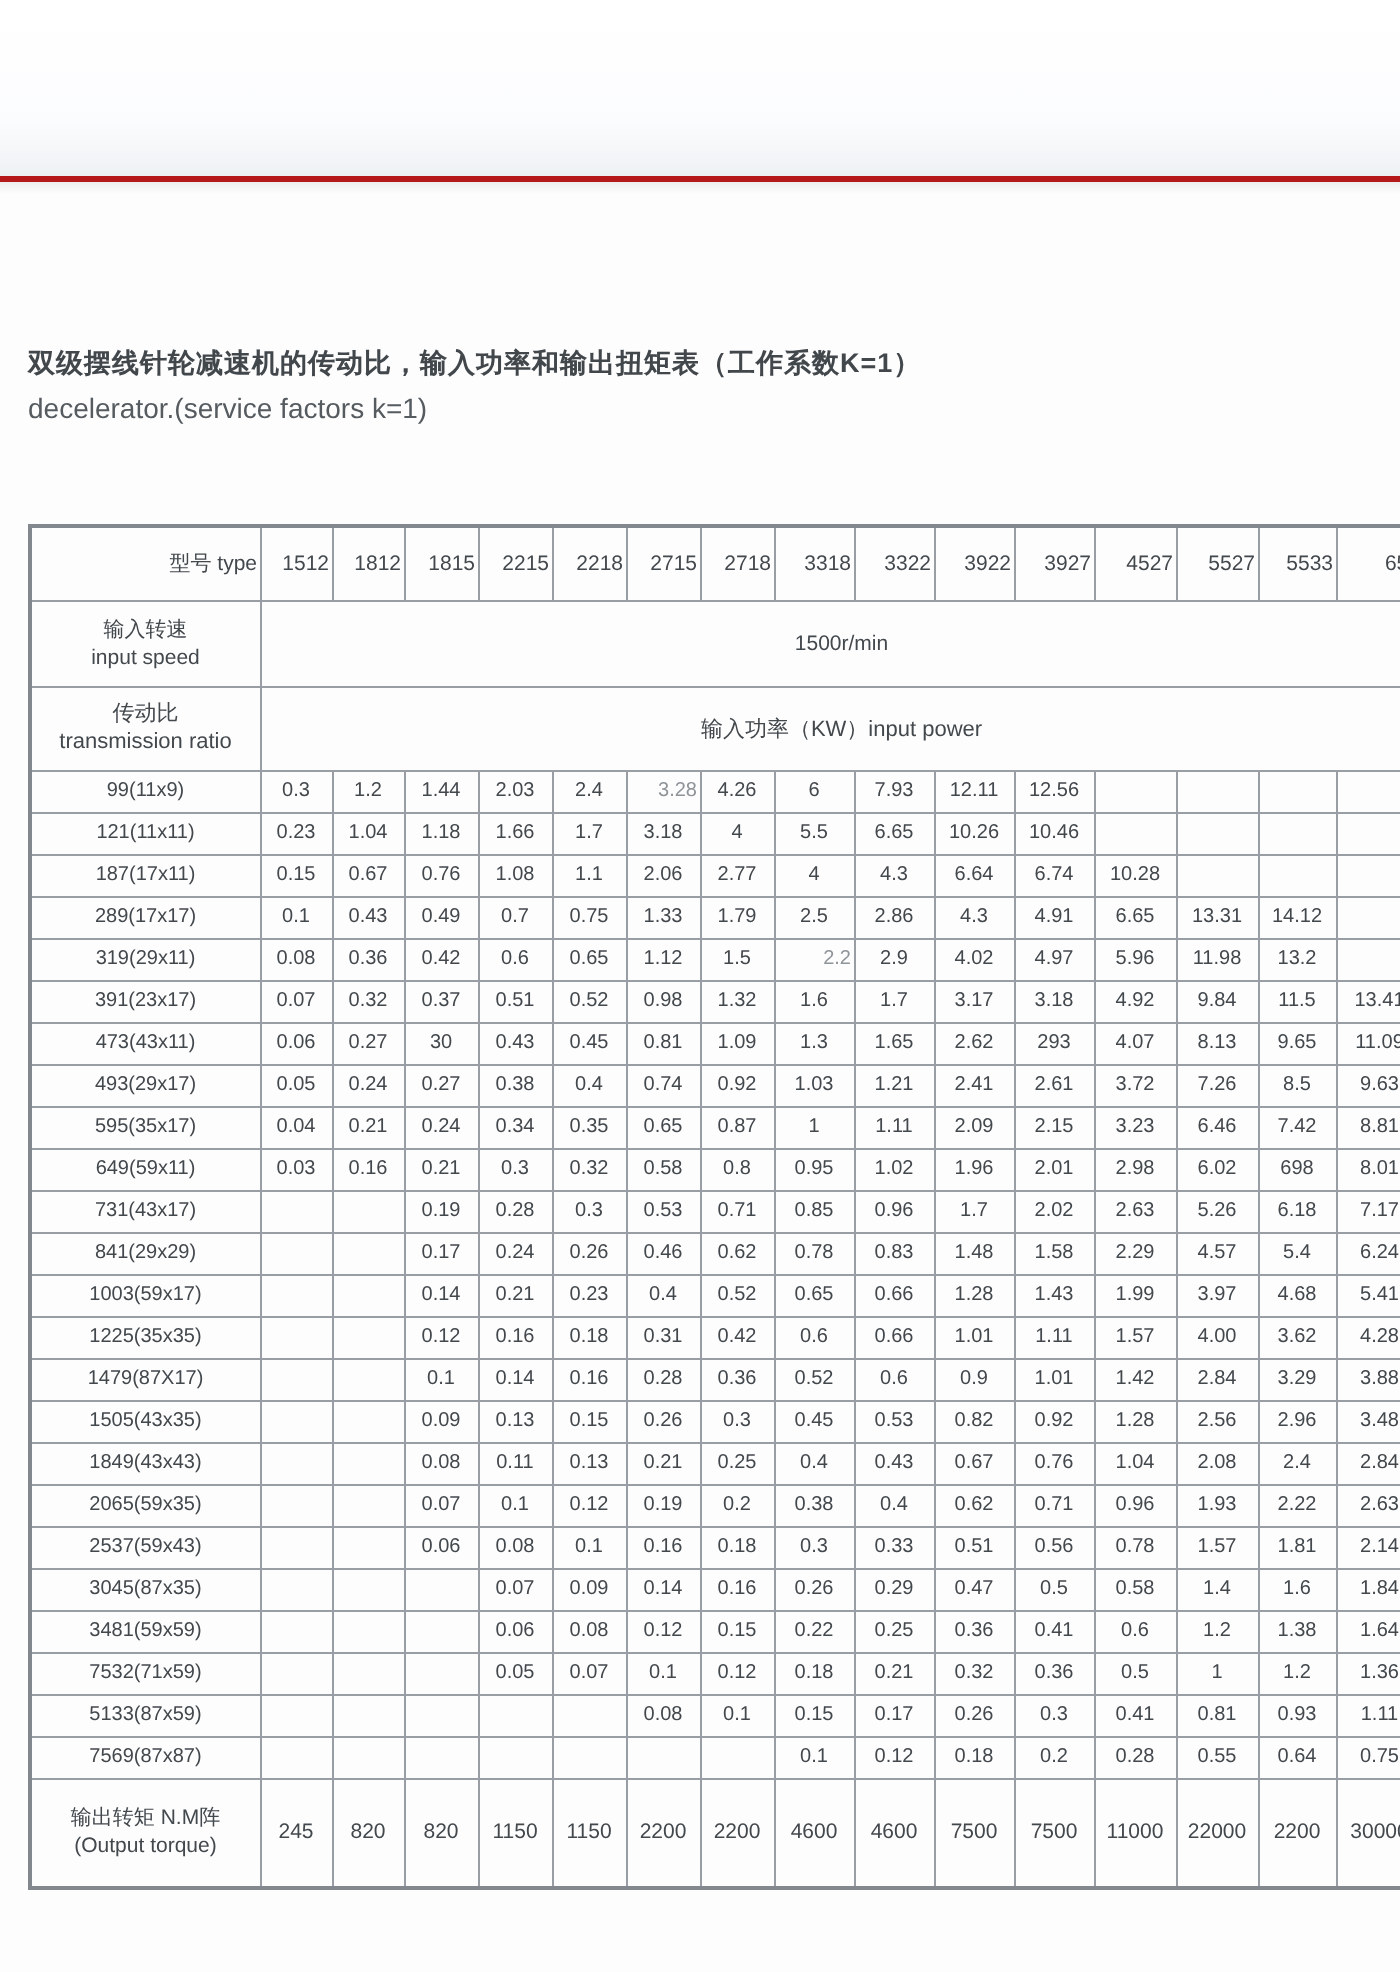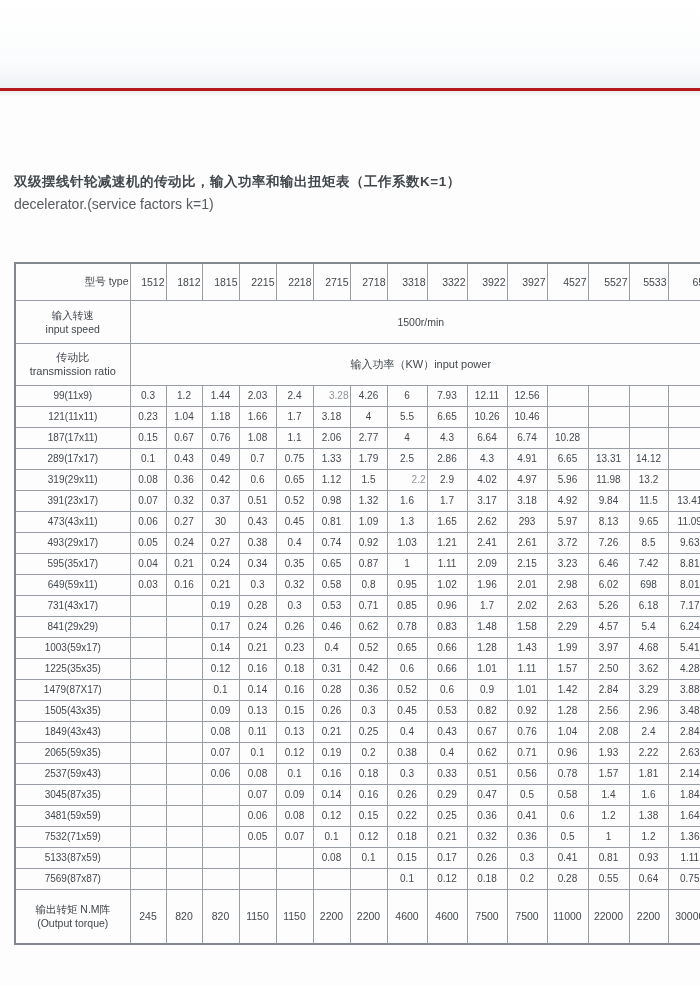--- a/index.html
+++ b/index.html
@@ -238,21 +238,21 @@
           <td>0.27</td>
           <td>30</td>
           <td>0.43</td>
           <td>0.45</td>
           <td>0.81</td>
           <td>1.09</td>
           <td>1.3</td>
           <td>1.65</td>
           <td>2.62</td>
           <td>293</td>
-          <td>5.97</td>
+          <td>4.07</td>
           <td>8.13</td>
           <td>9.65</td>
           <td>11.09</td>
         </tr>
         <tr class="data-row">
           <th>493(29x17)</th>
           <td>0.05</td>
           <td>0.24</td>
           <td>0.27</td>
           <td>0.38</td>
@@ -365,21 +365,21 @@
           <td>0.12</td>
           <td>0.16</td>
           <td>0.18</td>
           <td>0.31</td>
           <td>0.42</td>
           <td>0.6</td>
           <td>0.66</td>
           <td>1.01</td>
           <td>1.11</td>
           <td>1.57</td>
-          <td>2.50</td>
+          <td>4.00</td>
           <td>3.62</td>
           <td>4.28</td>
         </tr>
         <tr class="data-row">
           <th>1479(87X17)</th>
           <td></td>
           <td></td>
           <td>0.1</td>
           <td>0.14</td>
           <td>0.16</td>

